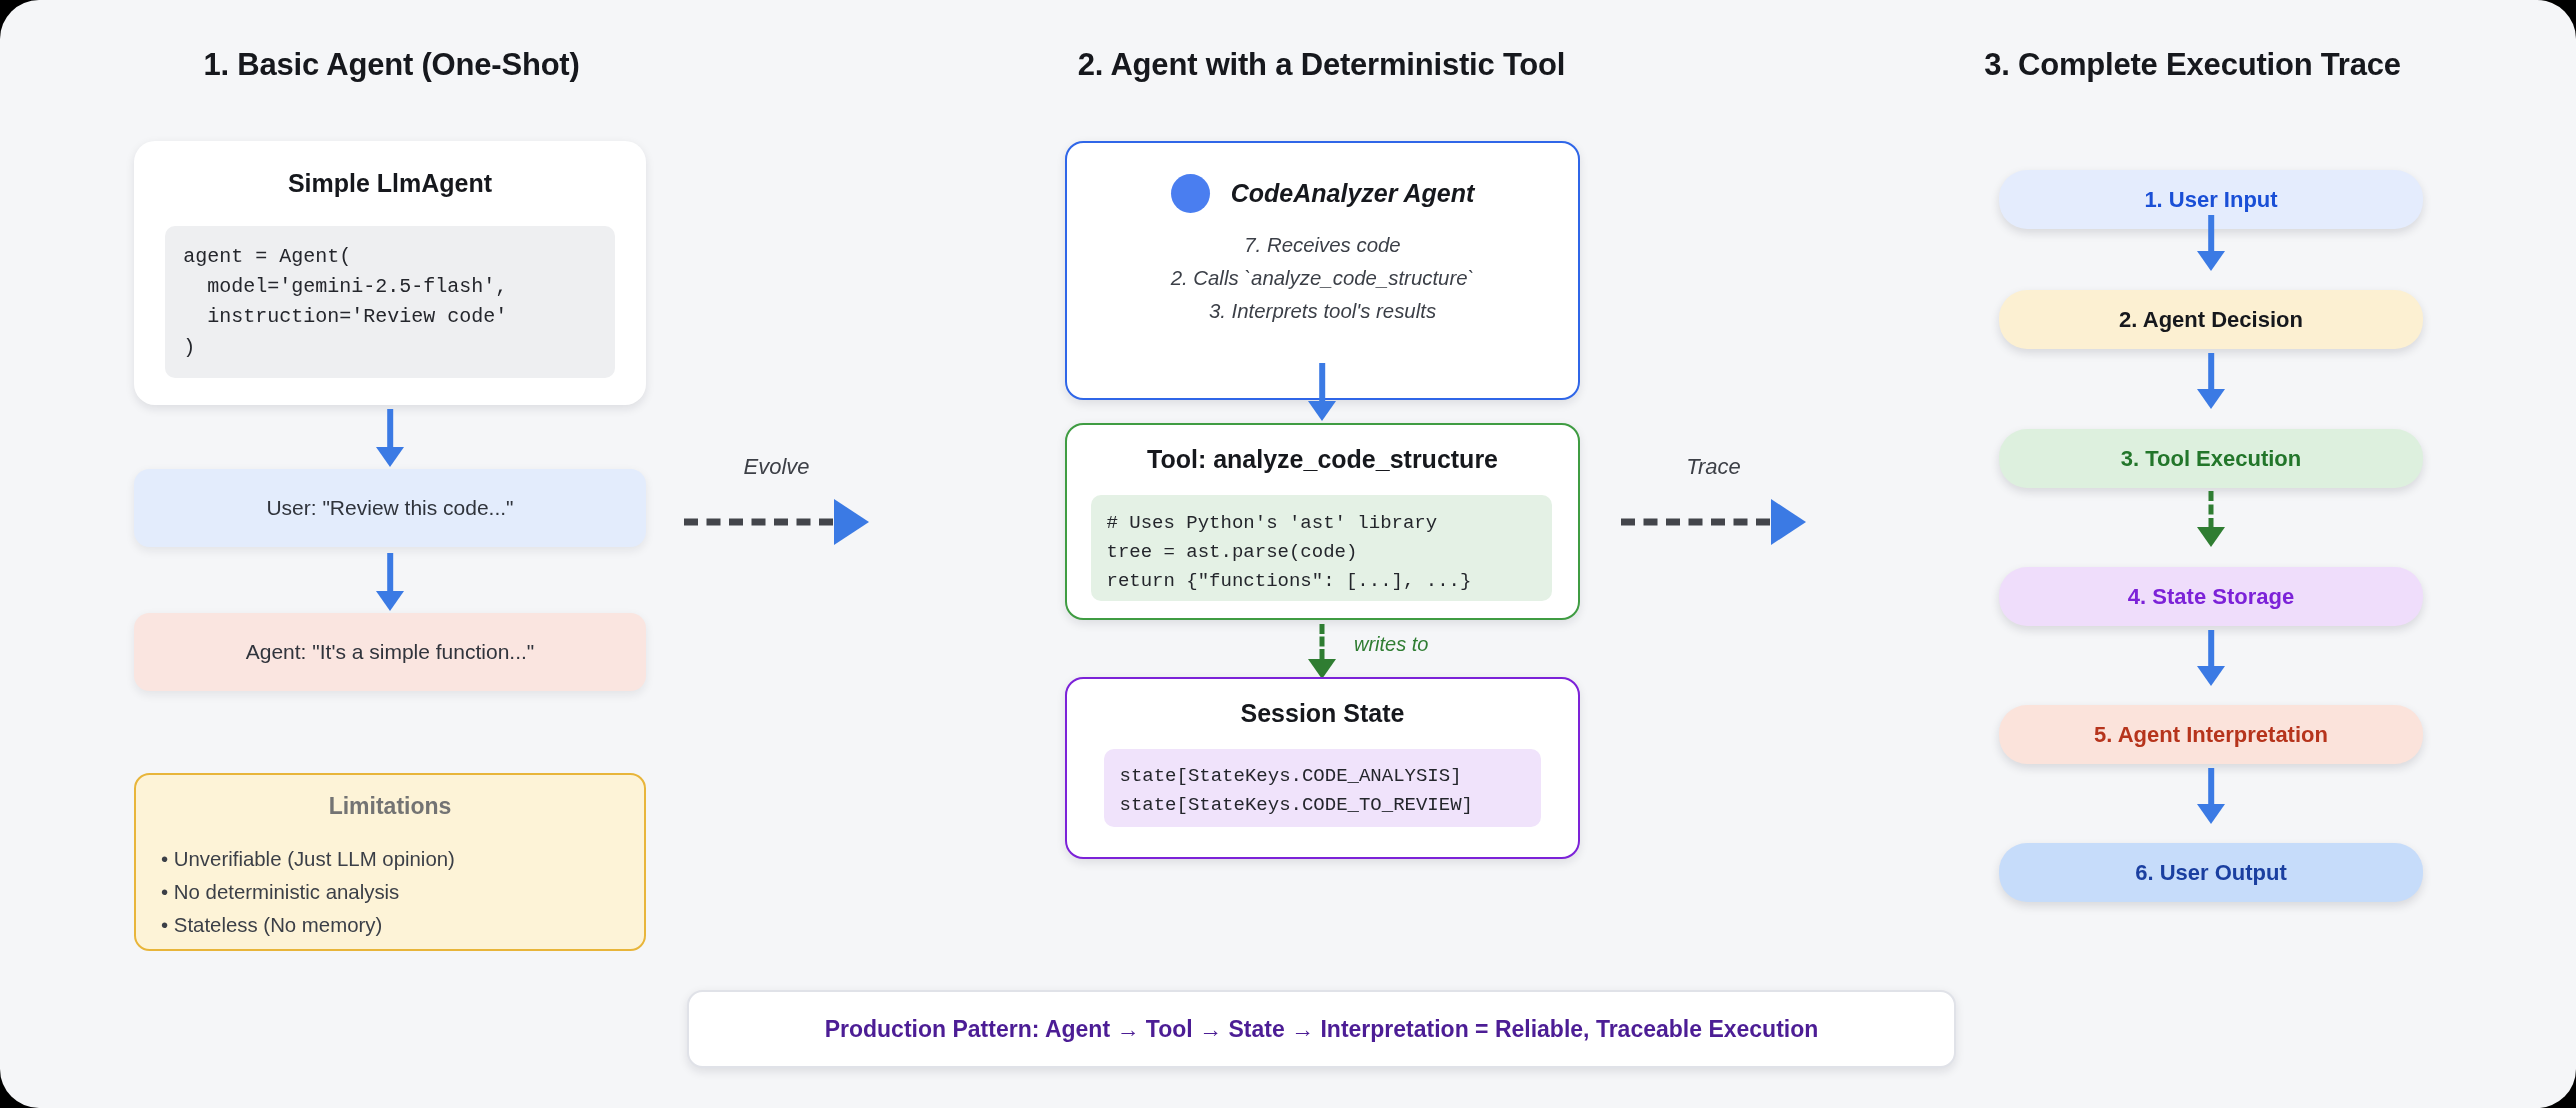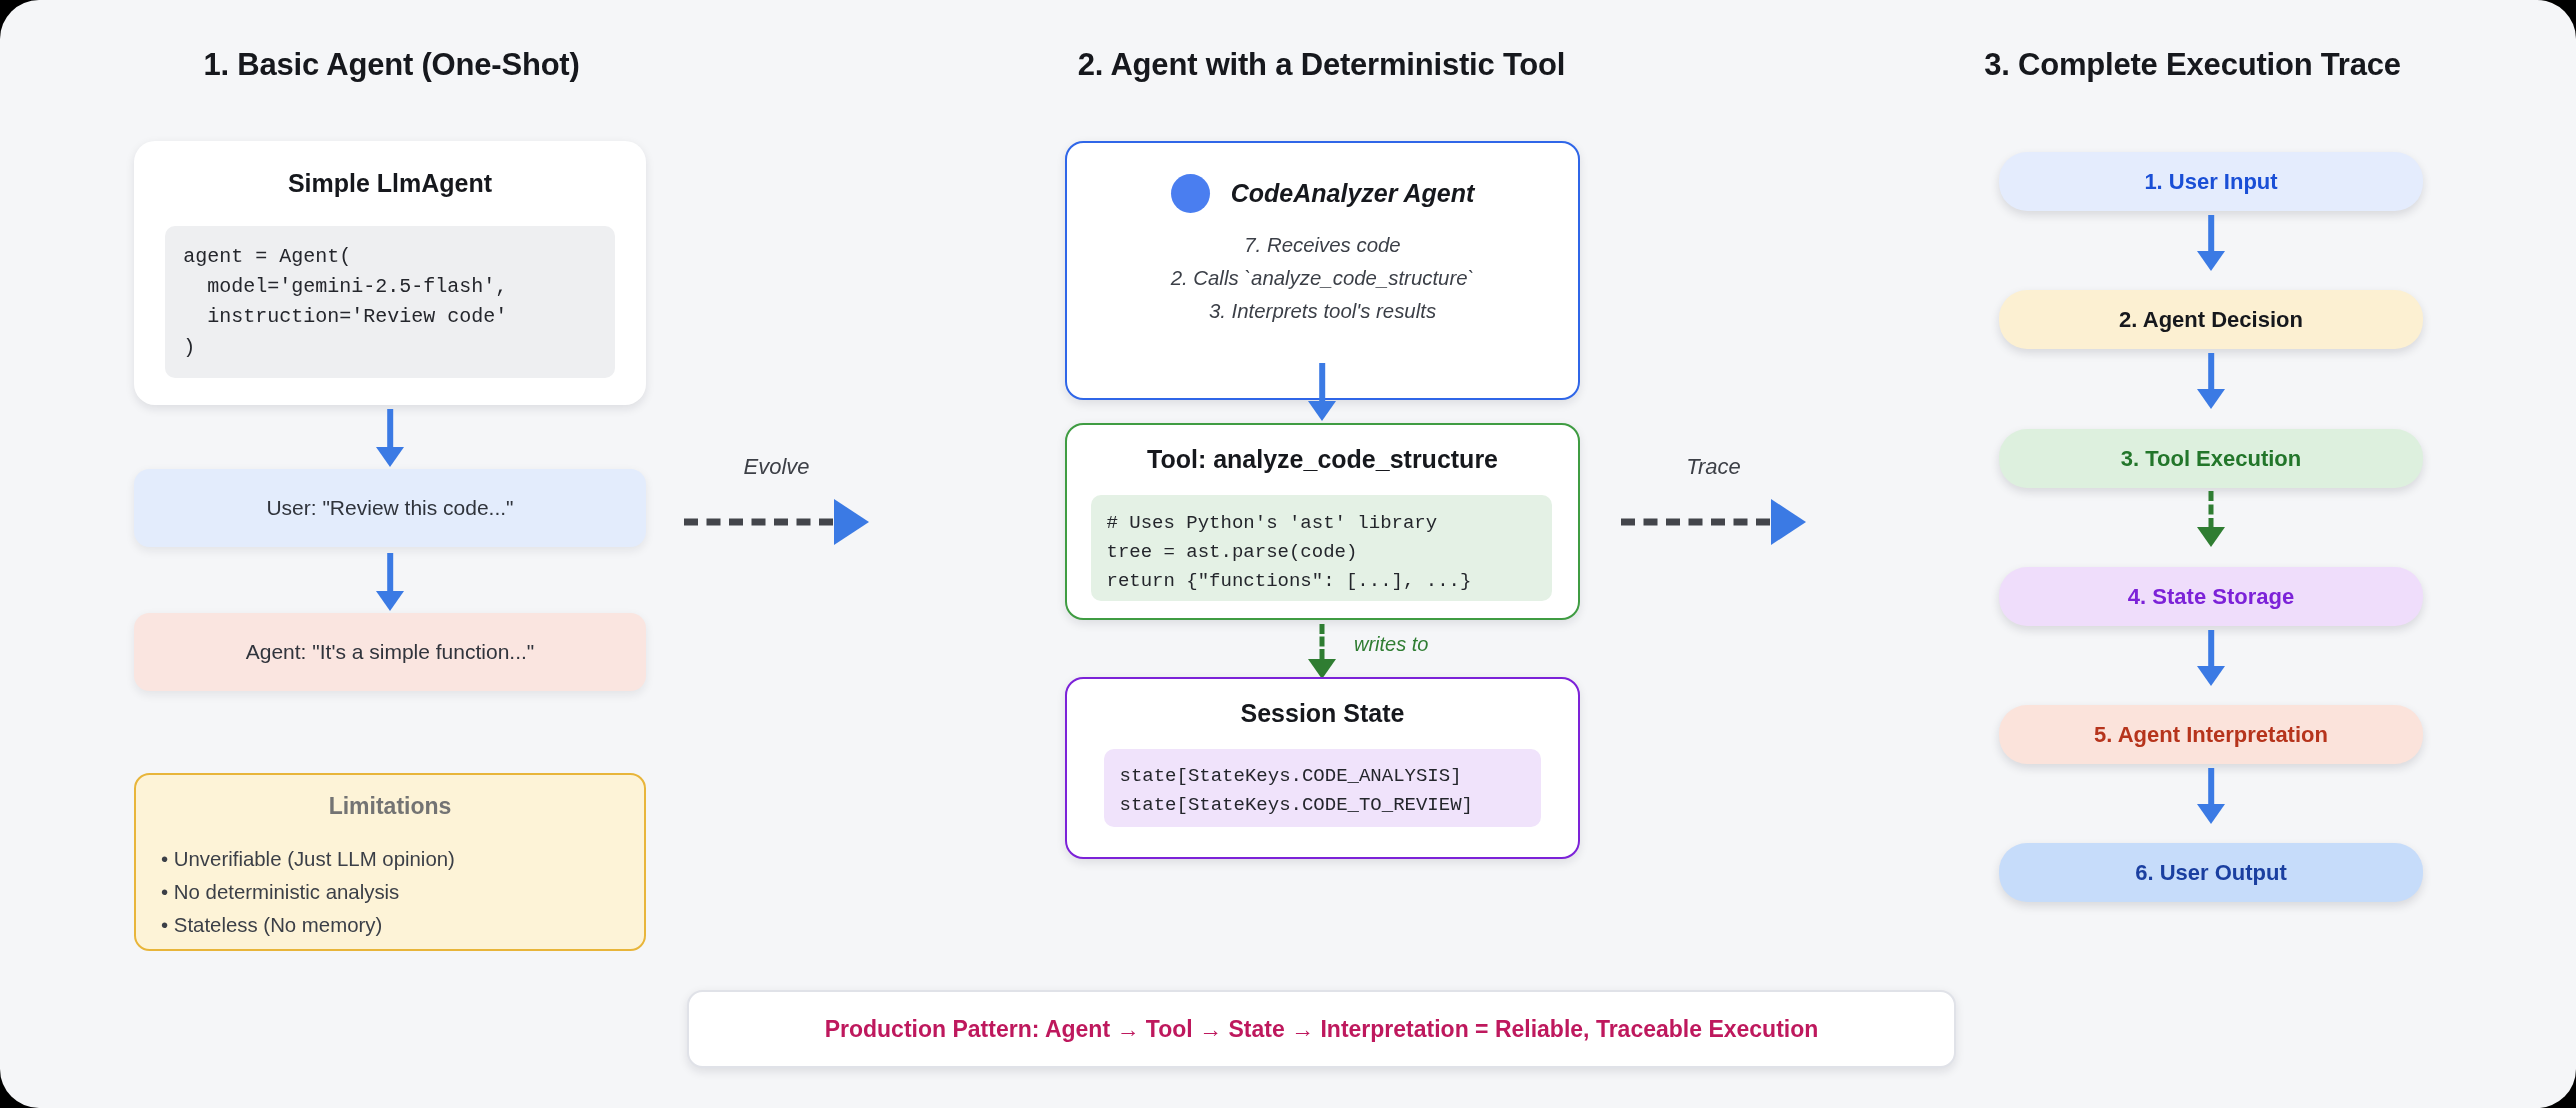--- a/index.html
+++ b/index.html
@@ -241,21 +241,21 @@
     <div class="code" style="position:absolute; left:37px; top:70px; width:437px; height:78px; background:#f0e3fb; padding:12.7px 15.5px; font-size:19px;">state[StateKeys.CODE_ANALYSIS]
 state[StateKeys.CODE_TO_REVIEW]</div>
   </div>
 
   <div class="h-conn" style="left:1621px; top:498px; width:185px; height:47px;">
     <div class="conn-label" style="top:-44px;">Trace</div>
     <div class="dash" style="width:149px;"></div>
     <div class="head"></div>
   </div>
 
-  <div class="pill" style="left:1999px; top:152px; width:424px; height:59px; background:#e4ecfd; color:#1a4fd6;">1. User Input</div>
+  <div class="pill" style="left:1999px; top:170px; width:424px; height:59px; background:#e4ecfd; color:#1a4fd6;">1. User Input</div>
   <div class="v-arrow blue" style="left:2211px; top:215px; height:56px;">
     <div class="shaft" style="height:37px;"></div>
       <div class="head"></div>
   </div>
 
   <div class="pill" style="left:1999px; top:290px; width:424px; height:59px; background:#fcf0d2; color:#16181d;">2. Agent Decision</div>
   <div class="v-arrow blue" style="left:2211px; top:353px; height:56px;">
     <div class="shaft" style="height:37px;"></div>
       <div class="head"></div>
   </div>
@@ -274,17 +274,17 @@
 
   <div class="pill" style="left:1999px; top:705px; width:424px; height:59px; background:#fbe3db; color:#b6341c;">5. Agent Interpretation</div>
   <div class="v-arrow blue" style="left:2211px; top:768px; height:56px;">
     <div class="shaft" style="height:37px;"></div>
       <div class="head"></div>
   </div>
 
   <div class="pill" style="left:1999px; top:843px; width:424px; height:59px; background:#c6dcfa; color:#1a3fa0;">6. User Output</div>
 
   <div class="card" style="left:687px; top:990px; width:1269px; height:78px; border:2.1px solid #e0e2e8; border-radius:15.5px; display:flex; align-items:center; justify-content:center;">
-    <span style="font-size:23px; font-weight:bold; color:#be185d;">Production Pattern: Agent → Tool → State → Interpretation = Reliable, Traceable Execution</span>
+    <span style="font-size:23px; font-weight:bold; color:#4c1d95;">Production Pattern: Agent → Tool → State → Interpretation = Reliable, Traceable Execution</span>
   </div>
 
 </div>
 
 
 </body></html>

